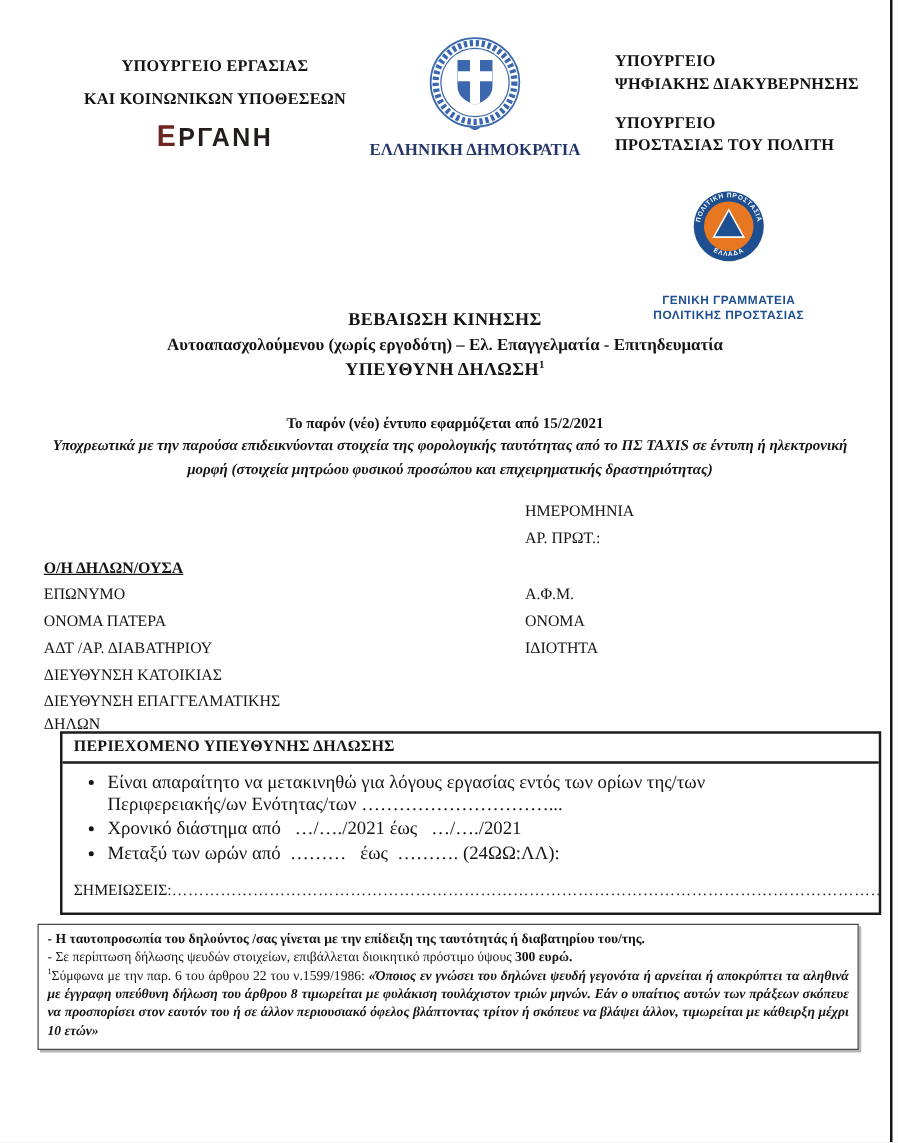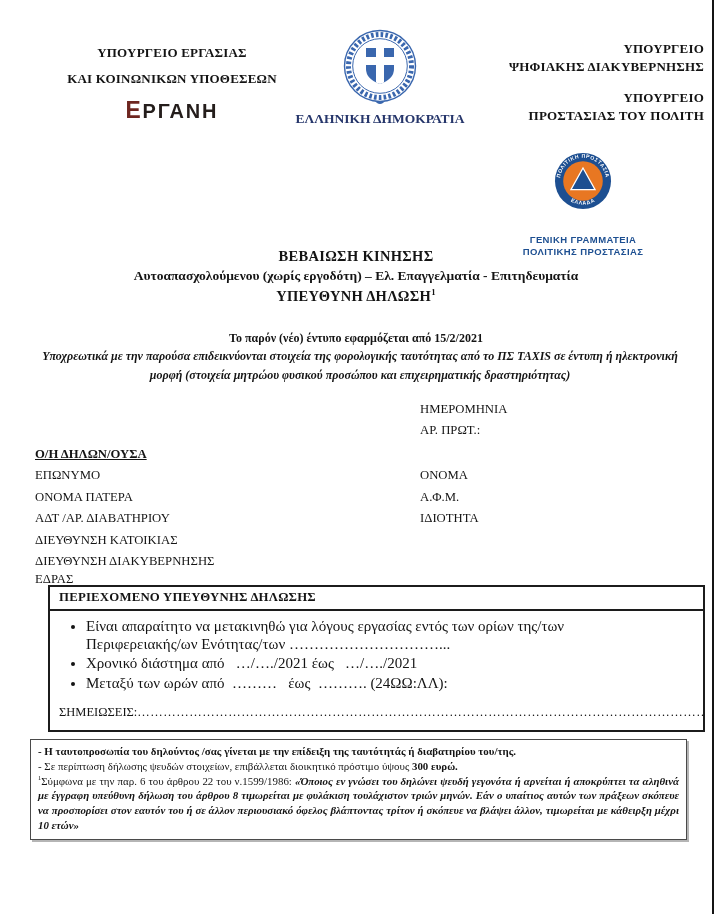--- a/index.html
+++ b/index.html
@@ -5,21 +5,21 @@
   html,body{margin:0;padding:0;background:#e9e9e9;}
   .page{
     position:relative;width:718px;height:914px;background:#ffffff;
     font-family:"Liberation Serif","DejaVu Serif",serif;color:#141414;
     overflow:hidden;margin:0 auto;
   }
   .scan-line{position:absolute;top:0;bottom:0;right:4px;width:2px;background:#141414;}
 
   
   .hdr-left{position:absolute;left:52px;top:40px;width:240px;text-align:center;}
-  .hdr-right{position:absolute;left:492px;top:40px;width:212px;text-align:right;}
+  .hdr-right{position:absolute;left:492px;top:40px;width:212px;text-align:left;}
   .hdr-line{font-weight:bold;font-size:13px;line-height:18px;letter-spacing:0.2px;}
   .hdr-left .hdr-line{line-height:26px;}
   .hdr-gap{height:13px;}
   .ergani{margin-top:4px;display:flex;align-items:center;justify-content:center;}
   .ergani-text{
     display:block;font-family:"Liberation Sans","DejaVu Sans",sans-serif;
     font-weight:900;font-size:21px;letter-spacing:2px;color:#241d1b;
     transform:scaleX(0.95);
   }
   .ergani-text::first-letter{color:#6e2620;font-size:24px;}
@@ -155,25 +155,25 @@
     <div>ΑΡ. ΠΡΩΤ.:</div>
   </div>
 
   <div class="declarant">
     <div class="decl-heading">Ο/Η ΔΗΛΩΝ/ΟΥΣΑ</div>
     <div class="decl-left">
       <div class="decl-row">ΕΠΩΝΥΜΟ</div>
       <div class="decl-row">ΟΝΟΜΑ ΠΑΤΕΡΑ</div>
       <div class="decl-row">ΑΔΤ /ΑΡ. ΔΙΑΒΑΤΗΡΙΟΥ</div>
       <div class="decl-row">ΔΙΕΥΘΥΝΣΗ ΚΑΤΟΙΚΙΑΣ</div>
-      <div class="decl-row wrap">ΔΙΕΥΘΥΝΣΗ ΔΙΑΚΥΒΕΡΝΗΣΗΣ ΕΔΡΑΣ</div>
+      <div class="decl-row wrap">ΔΙΕΥΘΥΝΣΗ ΕΠΑΓΓΕΛΜΑΤΙΚΗΣ ΔΗΛΩΝ</div>
     </div>
     <div class="decl-right">
+      <div class="decl-row">Α.Φ.Μ.</div>
       <div class="decl-row">ΟΝΟΜΑ</div>
-      <div class="decl-row">Α.Φ.Μ.</div>
       <div class="decl-row">ΙΔΙΟΤΗΤΑ</div>
     </div>
   </div>
 
   <div class="content-box">
     <div class="content-box-header">ΠΕΡΙΕΧΟΜΕΝΟ ΥΠΕΥΘΥΝΗΣ ΔΗΛΩΣΗΣ</div>
     <ul class="bullets">
       <li>Είναι απαραίτητο να μετακινηθώ για λόγους εργασίας εντός των ορίων της/των Περιφερειακής/ων Ενότητας/των …………………………...</li>
       <li>Χρονικό διάστημα από   …/…./2021 έως   …/…./2021</li>
       <li>Μεταξύ των ωρών από  ………   έως  ………. (24ΩΩ:ΛΛ):</li>

